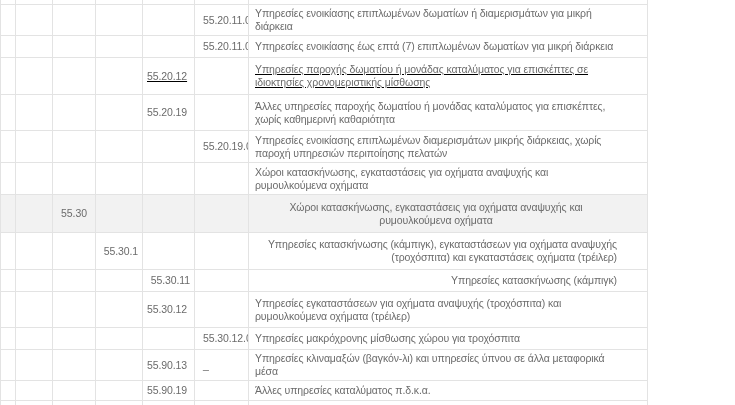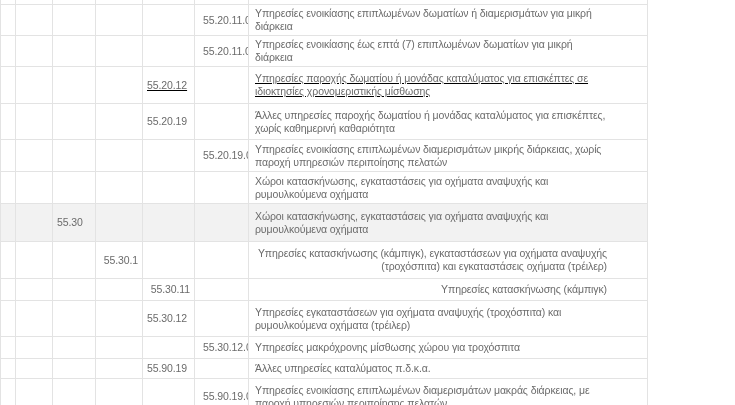--- a/index.html
+++ b/index.html
@@ -35,21 +35,21 @@
     border-top: none;
   }
   table.codes td.code {
     white-space: nowrap;
     padding-left: 4px;
   }
   table.codes td:nth-child(6) {
     padding-left: 8px;
   }
   table.codes td.desc {
-    padding: 2px 40px 2px 6px;
+    padding: 2px 30px 2px 6px;
   }
   table.codes tr.shaded td {
     background: #f2f2f2;
   }
 </style>
 </head>
 <body>
 
 <div class="viewport">
   <table class="codes">
@@ -119,21 +119,21 @@
         </tr>
         <tr style="height: 32px;">
           <td class="code"></td>
           <td class="code"></td>
           <td class="code"></td>
           <td class="code"></td>
           <td class="code"></td>
           <td class="code"></td>
           <td class="desc">Χώροι κατασκήνωσης, εγκαταστάσεις για οχήματα αναψυχής και ρυμουλκούμενα οχήματα</td>
         </tr>
-        <tr class="shaded" style="height: 38px;">
+        <tr class="shaded" style="height: 38px; text-align: center;">
           <td class="code"></td>
           <td class="code"></td>
           <td class="code">55.30</td>
           <td class="code"></td>
           <td class="code"></td>
           <td class="code"></td>
           <td class="desc">Χώροι κατασκήνωσης, εγκαταστάσεις για οχήματα αναψυχής και ρυμουλκούμενα οχήματα</td>
         </tr>
         <tr style="height: 37px; text-align: right;">
           <td class="code"></td>
@@ -163,20 +163,29 @@
           <td class="desc">Υπηρεσίες εγκαταστάσεων για οχήματα αναψυχής (τροχόσπιτα) και ρυμουλκούμενα οχήματα (τρέιλερ)</td>
         </tr>
         <tr style="height: 22px;">
           <td class="code"></td>
           <td class="code"></td>
           <td class="code"></td>
           <td class="code"></td>
           <td class="code"></td>
           <td class="code">55.30.12.01</td>
           <td class="desc">Υπηρεσίες μακρόχρονης μίσθωσης χώρου για τροχόσπιτα</td>
+        </tr>
+        <tr style="height: 22px;">
+          <td class="code"></td>
+          <td class="code"></td>
+          <td class="code"></td>
+          <td class="code"></td>
+          <td class="code">55.90.13</td>
+          <td class="code">_</td>
+          <td class="desc">Υπηρεσίες κλιναμαξών (βαγκόν-λι) και υπηρεσίες ύπνου σε άλλα μεταφορικά μέσα</td>
         </tr>
         <tr style="height: 20px;">
           <td class="code"></td>
           <td class="code"></td>
           <td class="code"></td>
           <td class="code"></td>
           <td class="code">55.90.19</td>
           <td class="code"></td>
           <td class="desc">Άλλες υπηρεσίες καταλύματος π.δ.κ.α.</td>
         </tr>

